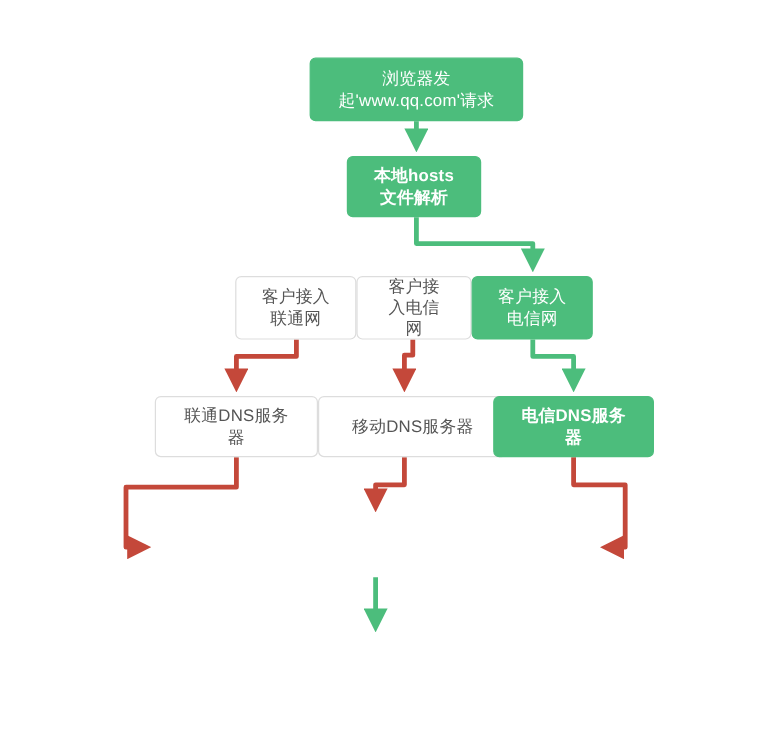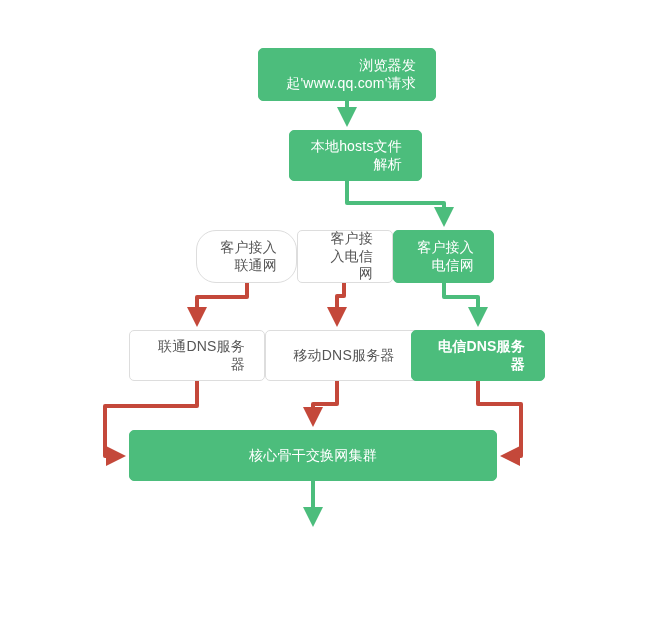--- a/index.html
+++ b/index.html
@@ -24,21 +24,21 @@
     width: 645px;
     height: 624px;
     pointer-events: none;
   }
   .node {
     position: absolute;
     box-sizing: border-box;
     display: flex;
     align-items: center;
     justify-content: center;
-    text-align: right;
+    text-align: center;
     border-radius: 5px;
     font-size: 14px;
     line-height: 1.25;
     letter-spacing: 0.2px;
     padding: 2px 19px;
     z-index: 2;
   }
   .node.green {
     background: #4cbd7c;
     border: 1px solid #4cbd7c;
@@ -83,25 +83,25 @@
       <path d="M 478 381 L 478 404 L 521 404 L 521 456 L 505 456" stroke="#c4483a" marker-end="url(#arrow-red)"></path>
 
       <path d="M 313 481 L 313 522" stroke="#4cbd7c" marker-end="url(#arrow-green)"></path>
     </g>
   </svg>
 
   <div class="node green" style="left:258px; top:48px; width:178px; height:53px;">
     <span>浏览器发起'www.qq.com'请求</span>
   </div>
 
-  <div class="node green" style="left:289px; top:130px; width:133px; height:51px;">
+  <div class="node green" style="left:289px; top:130px; width:112px; height:51px;font-weight:bold;">
     <span>本地hosts文件解析</span>
   </div>
 
-  <div class="node plain" style="left:196px; top:230px; width:101px; height:53px;border-radius:20px;">
+  <div class="node plain" style="left:196px; top:230px; width:101px; height:53px;">
     <span>客户接入联通网</span>
   </div>
 
   <div class="node plain" style="left:297px; top:230px; width:96px; height:53px;">
     <span>客户接入电信网</span>
   </div>
 
   <div class="node plain" style="left:129px; top:330px; width:136px; height:51px;">
     <span>联通DNS服务器</span>
   </div>
@@ -111,18 +111,15 @@
   </div>
 
   <div class="node plain" style="left:265px; top:330px; width:158px; height:51px;">
     <span>移动DNS服务器</span>
   </div>
 
   <div class="node green" style="left:411px; top:330px; width:134px; height:51px;font-weight:bold;">
     <span>电信DNS服务器</span>
   </div>
 
-  <div class="node green" style="left:129px; top:430px; width:368px; height:51px;">
-    <span>核心骨干交换网集群</span>
-  </div>
 
 
 </div>
 
 </body></html>

